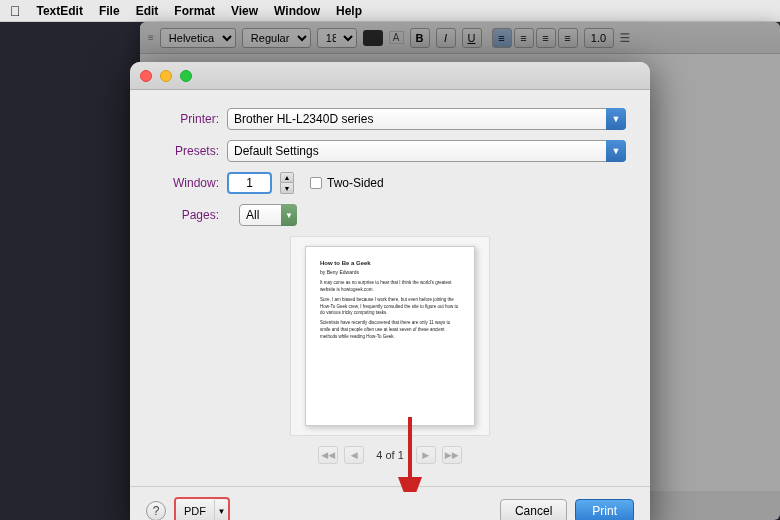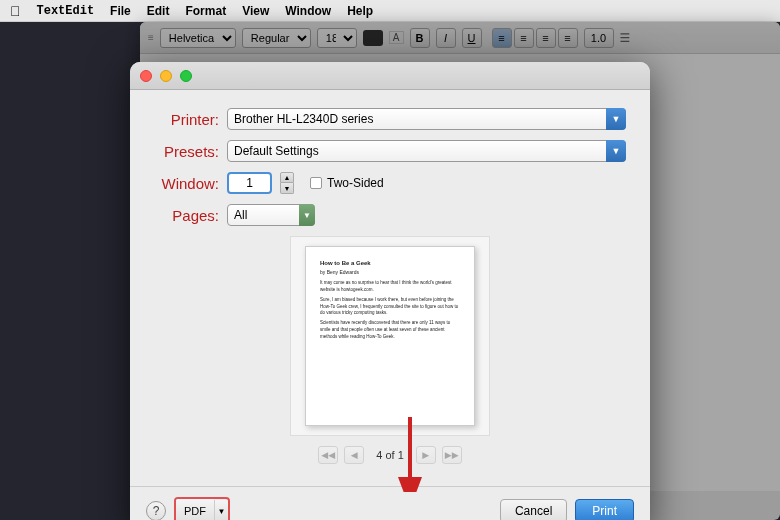--- a/index.html
+++ b/index.html
@@ -20,21 +20,21 @@
       display: flex;
       align-items: center;
       padding: 0 10px;
       gap: 16px;
       font-size: 12px;
       color: #000;
       border-bottom: 1px solid #ccc;
     }
     .menubar-apple { font-size: 14px; }
     .menubar-item { font-weight: bold; }
-    .menubar-item.bold { font-weight: 600; font-family: Liberation Mono, monospace; }
+    .menubar-item.bold { font-weight: 600; }
 
     
     .bg-window {
       position: absolute;
       top: 22px;
       left: 140px;
       width: 640px;
       height: 498px;
       background: #f0f0f0;
       border-radius: 6px;
@@ -162,22 +162,22 @@
     .form-row {
       display: flex;
       align-items: center;
       margin-bottom: 10px;
       gap: 8px;
     }
 
     .form-label {
       width: 65px;
       text-align: right;
-      font-size: 15px;
-      color: #b91c1c;
+      font-size: 12px;
+      color: #701a75;
       flex-shrink: 0;
     }
 
     .form-select-wrap {
       flex: 1;
       position: relative;
       display: flex;
       align-items: center;
     }
 
@@ -247,24 +247,25 @@
     }
     .checkbox {
       width: 12px;
       height: 12px;
       border: 1px solid #999;
       background: white;
       border-radius: 2px;
     }
 
     .pages-select-wrap {
-      width: 88px;
+      width: 58px;
       position: relative;
       display: flex;
       align-items: center;
+      margin-left: 12px;
     }
     .pages-select {
       width: 100%;
       height: 22px;
       font-size: 12px;
       border: 1px solid #999;
       border-radius: 4px;
       background: linear-gradient(#fff, #f0f0f0);
       padding: 0 6px;
       appearance: none;

